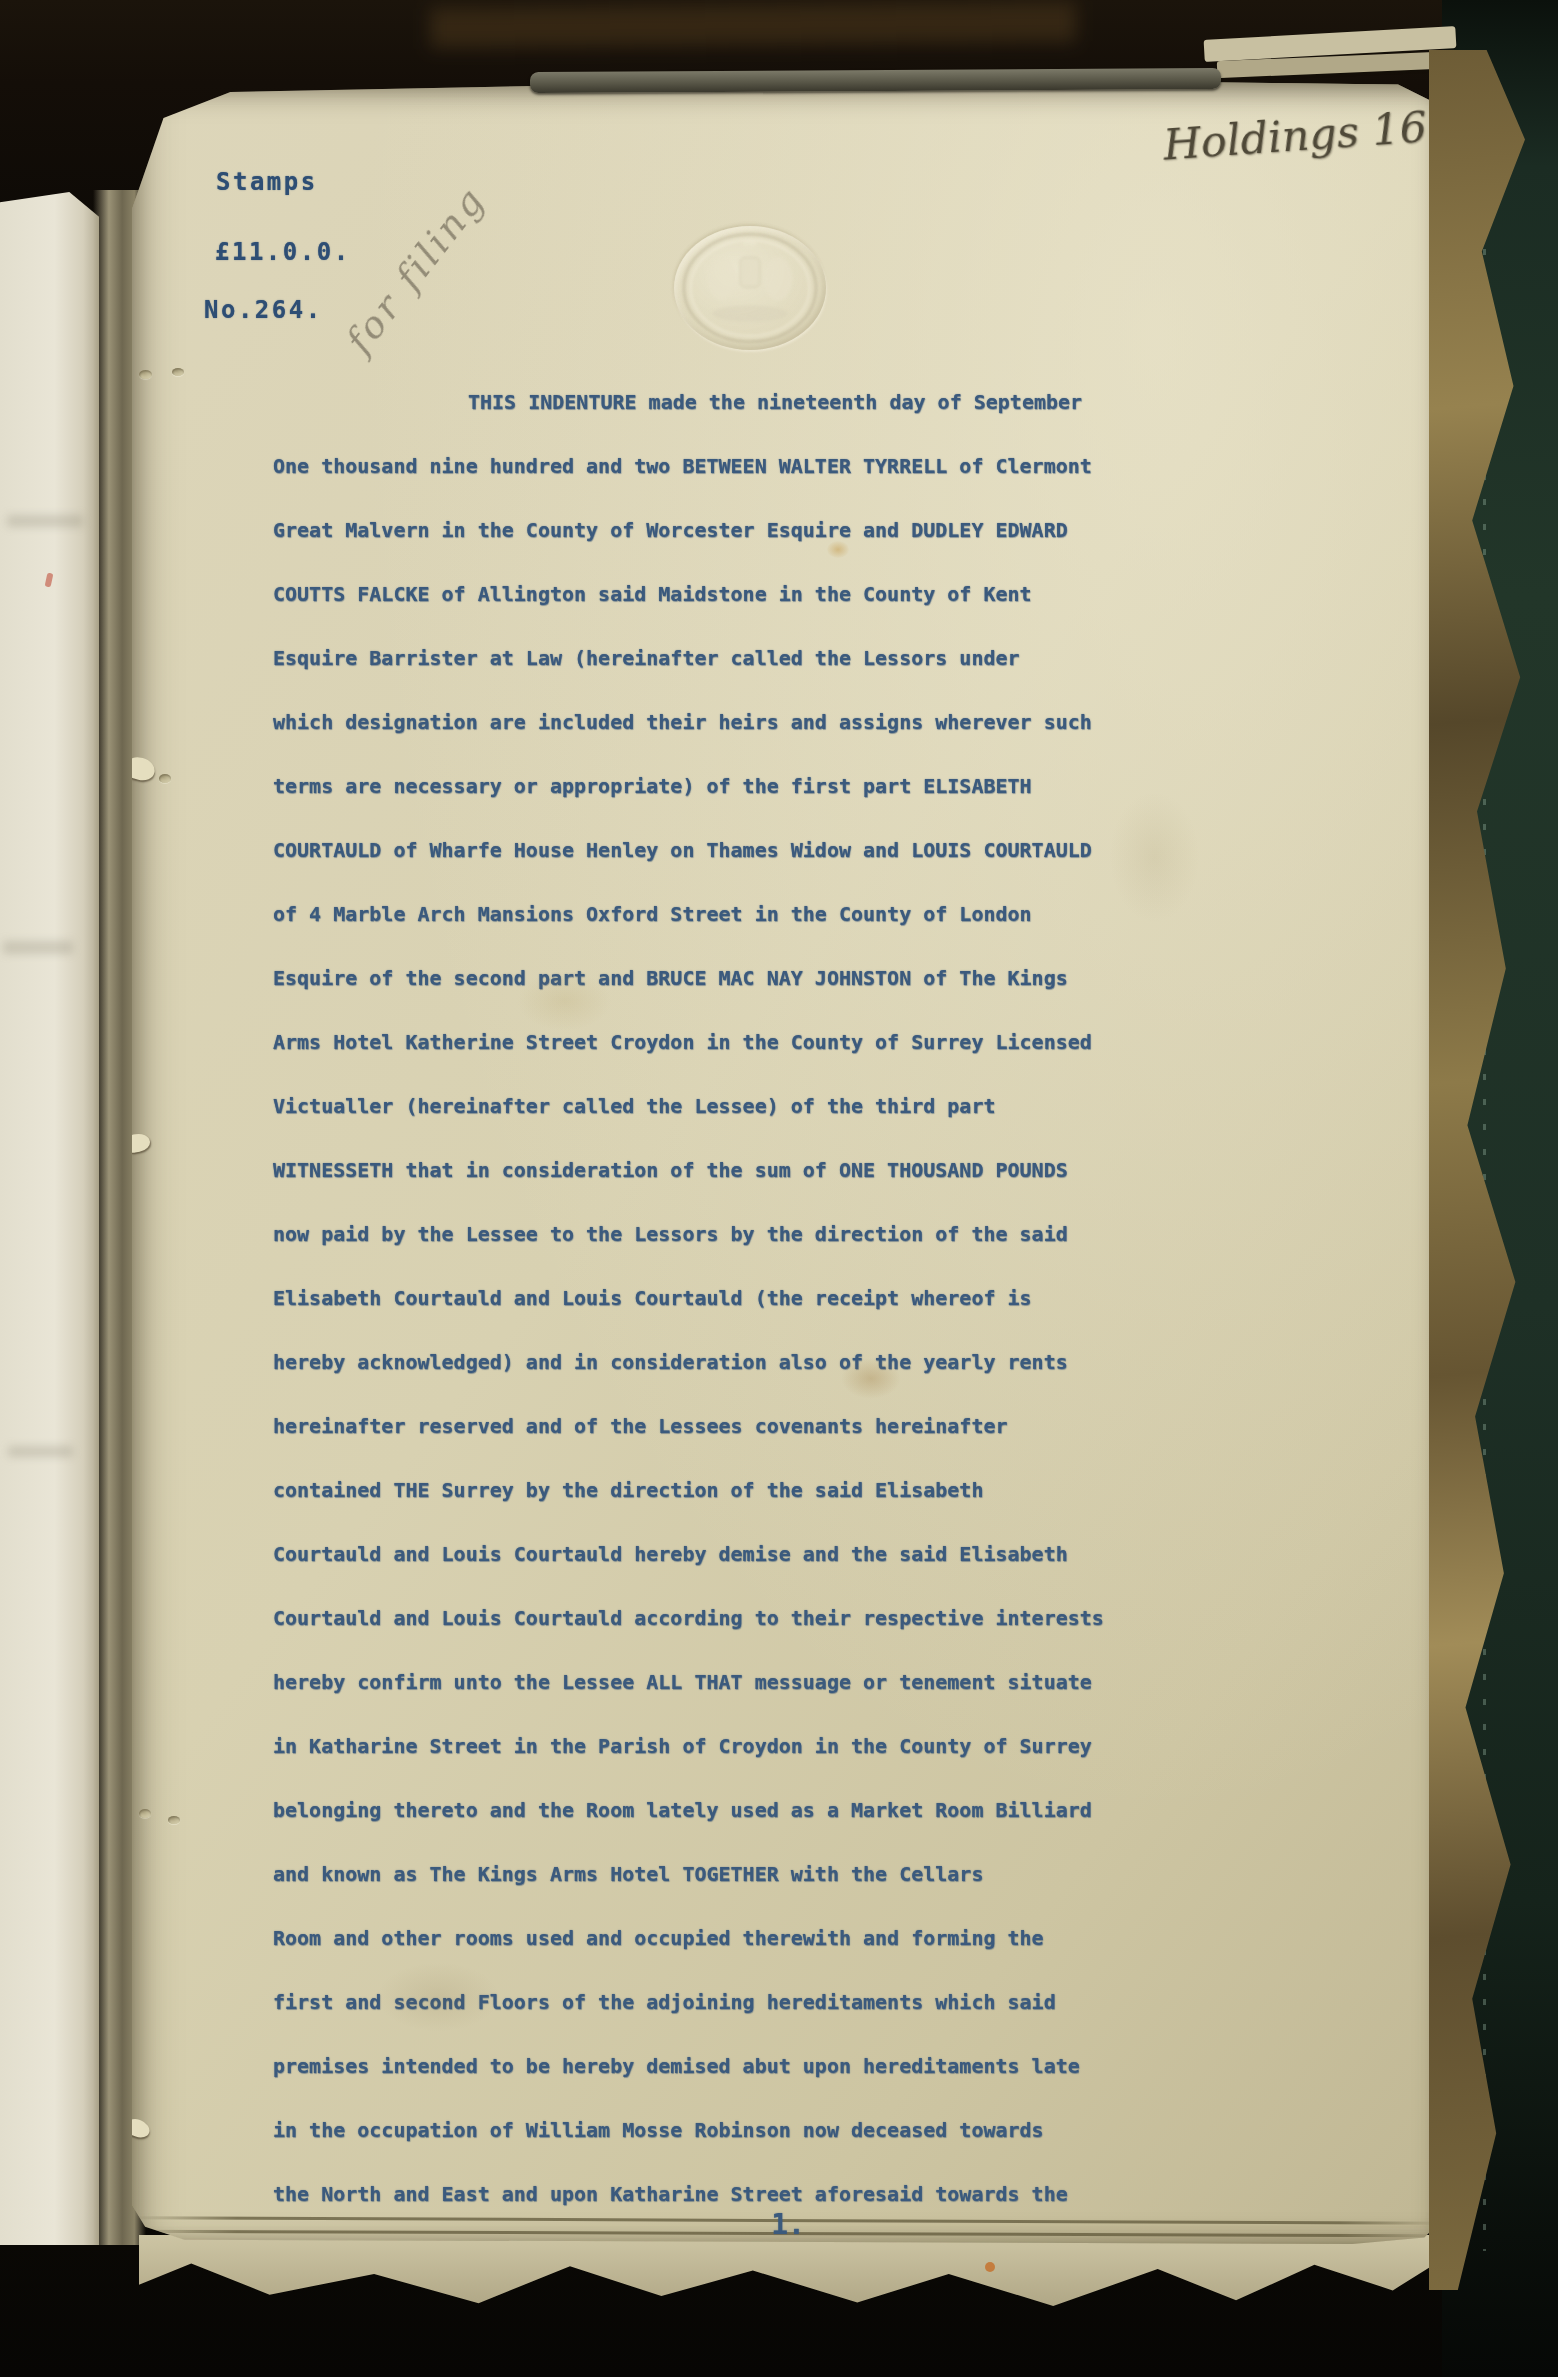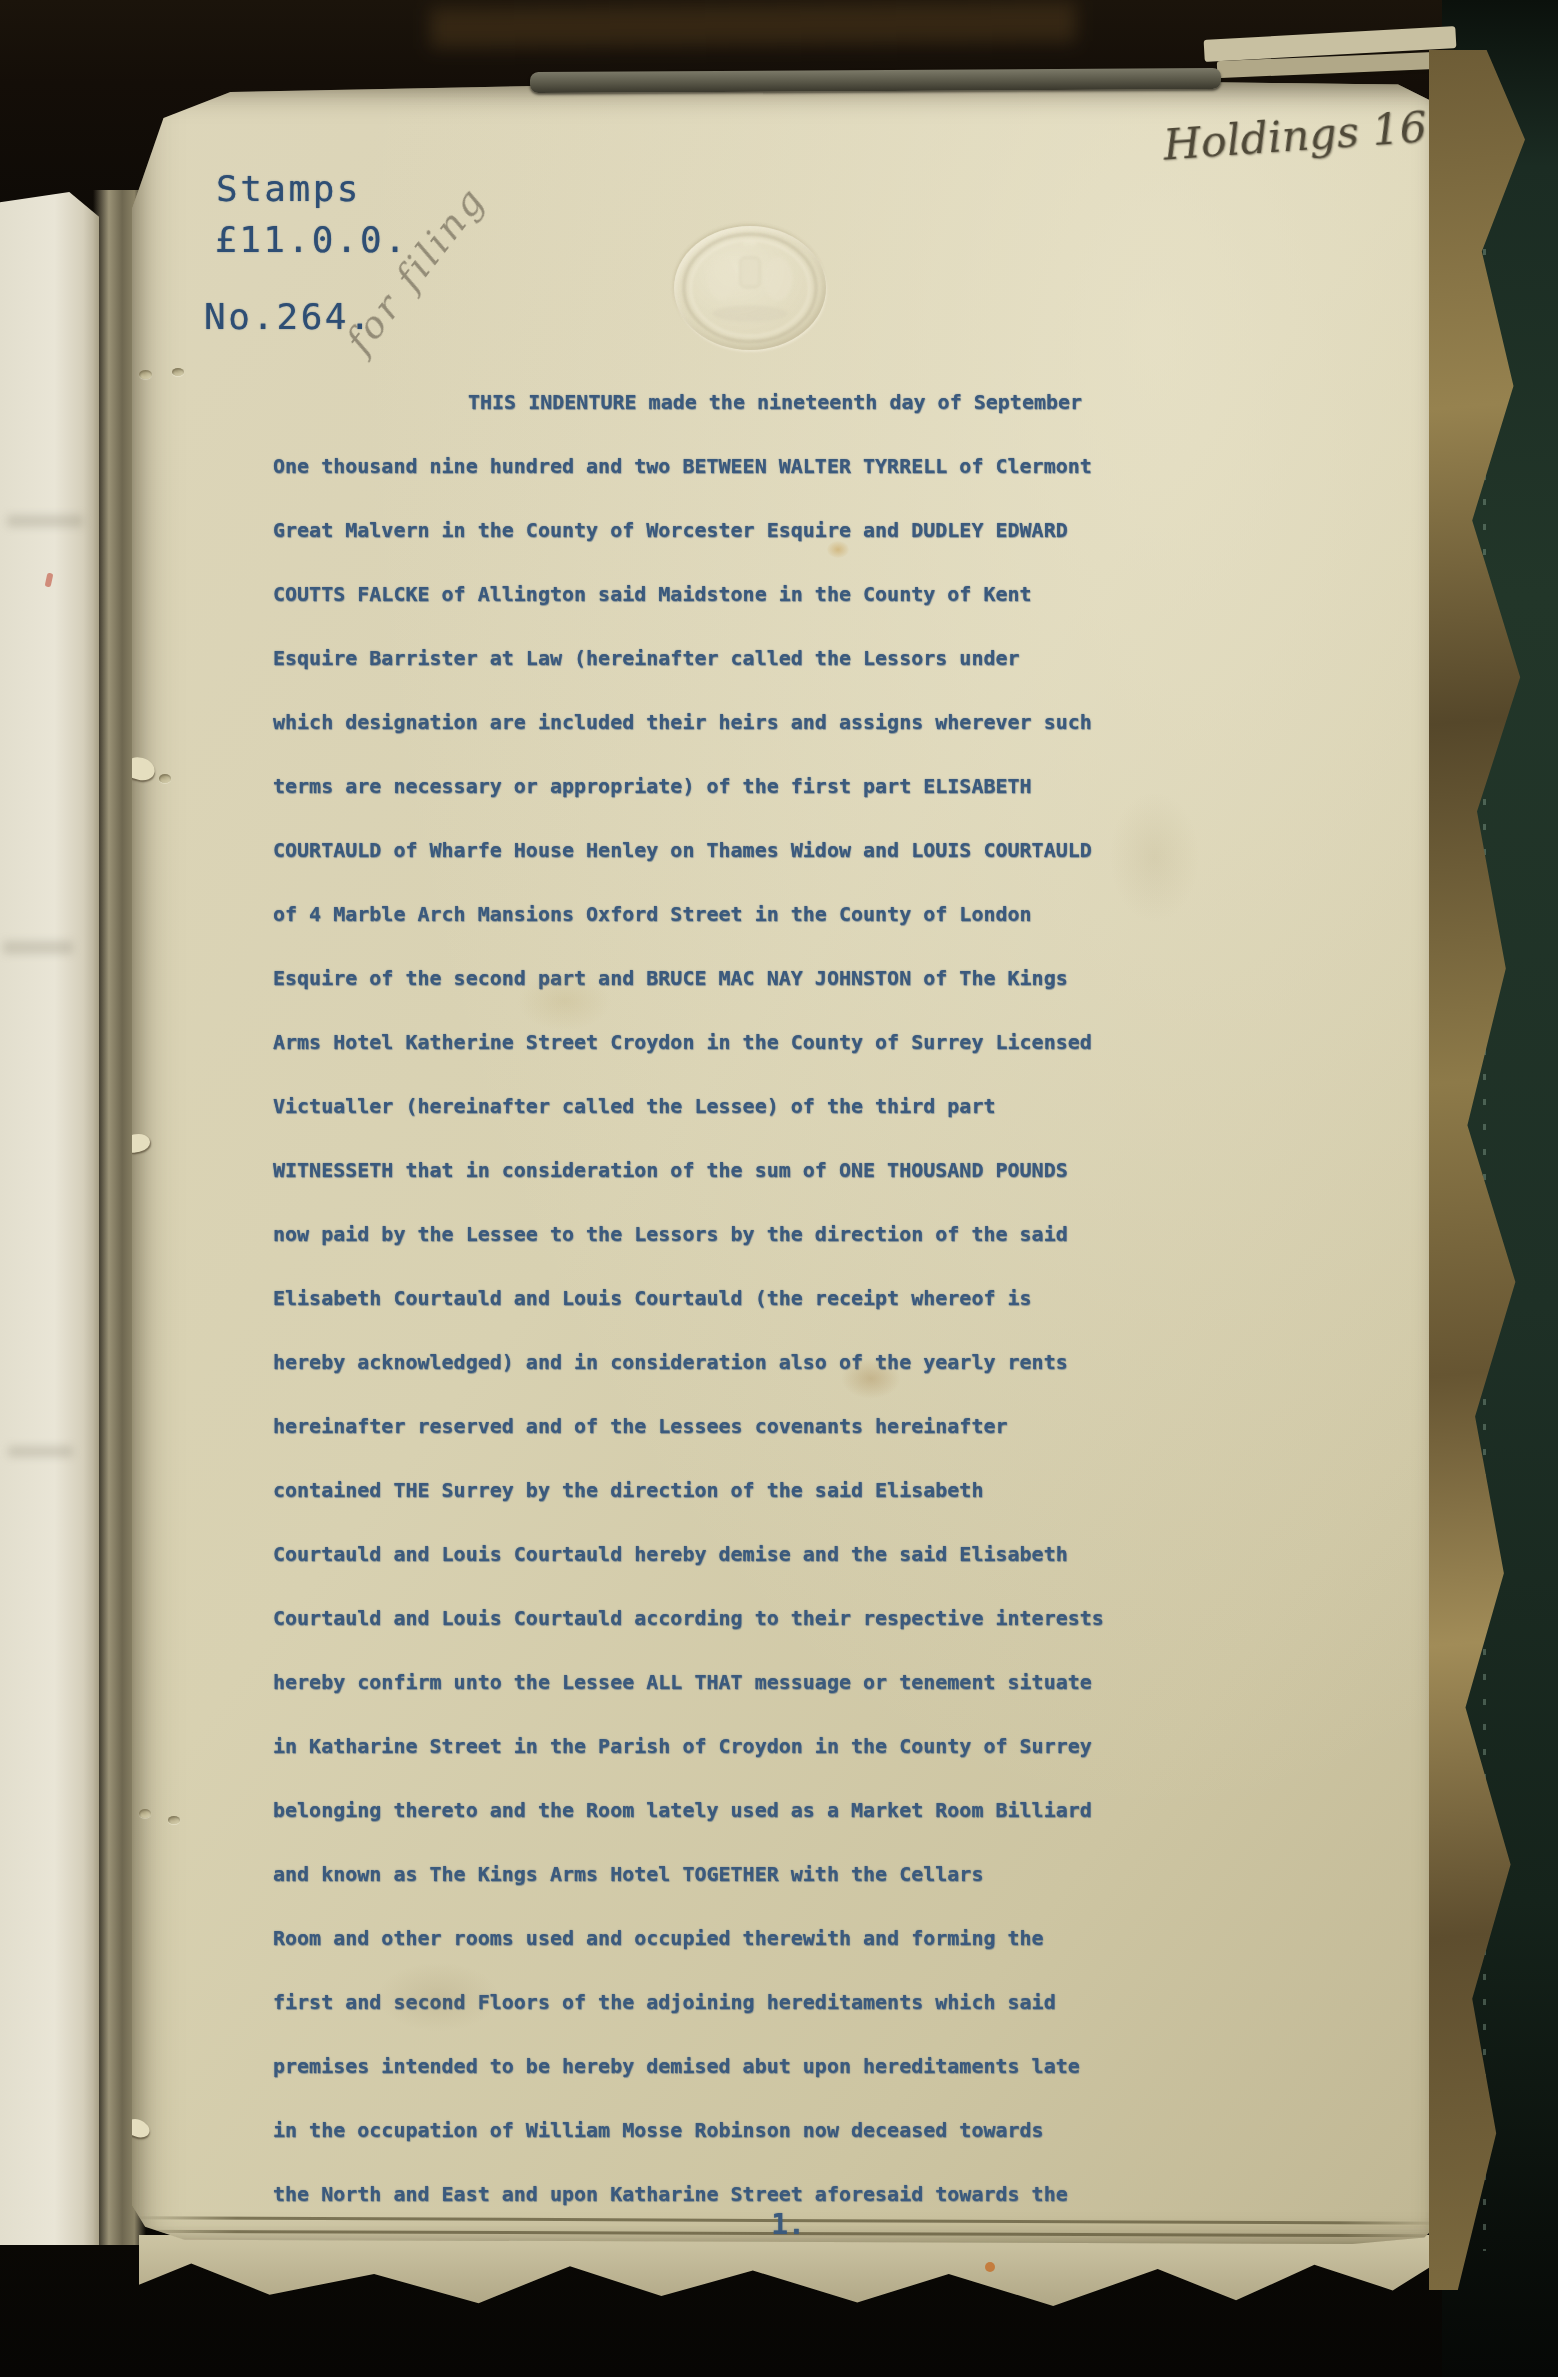--- a/index.html
+++ b/index.html
@@ -39,24 +39,24 @@
   
   .page{position:absolute;left:132px;top:79px;width:1312px;height:2165px;
     background:
       radial-gradient(ellipse at 78% 12%,rgba(240,235,212,.55),rgba(240,235,212,0) 55%),
       linear-gradient(128deg,#ddd6ba 0%,#d8d1b1 45%,#cdc5a2 78%,#c0b794 100%);
     clip-path:polygon(0 6%,2.4% 1.8%,7.5% .6%,58% 0,96.5% .25%,99% 1%,100% 2.4%,100% 98.8%,98.5% 99.7%,93% 100%,4% 99.8%,1% 99.2%,0 98.2%);
     box-shadow:inset 21.5px 0 40px -16.6px rgba(70,60,38,.55),
                inset 0 21.5px 31px -13.2px rgba(42,33,17,.55),
                inset -15px 0 25px -11.6px rgba(62,50,26,.5),
                inset 0 -13.2px 25px -11.6px rgba(90,80,52,.35);}
-  .stamp{position:absolute;font-weight:400;font-size:36px;letter-spacing:2.5px;color:#2e4e74;
+  .stamp{position:absolute;font-weight:700;font-size:24px;letter-spacing:2.5px;color:#2e4e74;
     text-shadow:0 0 1.2px rgba(46,78,116,.8);}
   .stamp-1{left:84px;top:89px;}
-  .stamp-2{left:83px;top:140px;}
+  .stamp-2{left:83px;top:159px;}
   .stamp-3{left:72px;top:217px;}
   .pencil{position:absolute;left:222px;top:247px;transform:rotate(-52deg);transform-origin:0 50%;
     font-family:"DejaVu Serif", serif;font-style:italic;font-size:38px;color:rgba(129,121,102,.8);
     letter-spacing:3.3px;filter:blur(0.3px);white-space:nowrap;}
   .ink-note{position:absolute;left:1031px;top:31px;transform:rotate(-4deg);
     font-family:"DejaVu Serif", serif;font-style:italic;font-size:43px;color:#3b3526;opacity:.88;
     text-shadow:0.8px 0.8px 1.7px rgba(40,34,20,.45);white-space:nowrap;filter:blur(0.2px);}
   .seal{position:absolute;left:542px;top:147px;width:152px;height:124px;border-radius:50%;opacity:.85;
     background:radial-gradient(ellipse at 40% 35%,rgba(255,253,240,.4),rgba(255,253,240,0) 62%);
     box-shadow:inset 2.5px 3.3px 5px rgba(255,252,238,.55),inset -2.5px -3.3px 6.6px rgba(150,138,100,.4),

